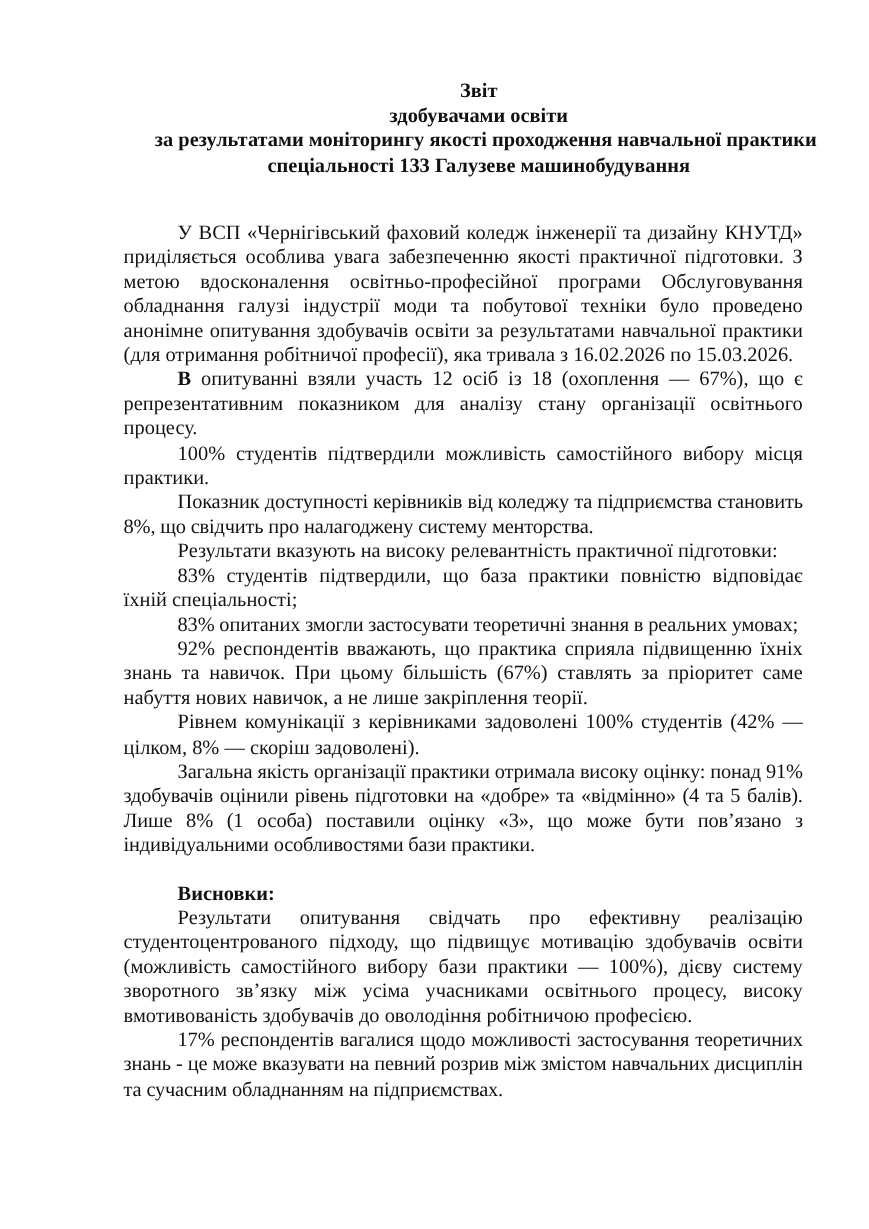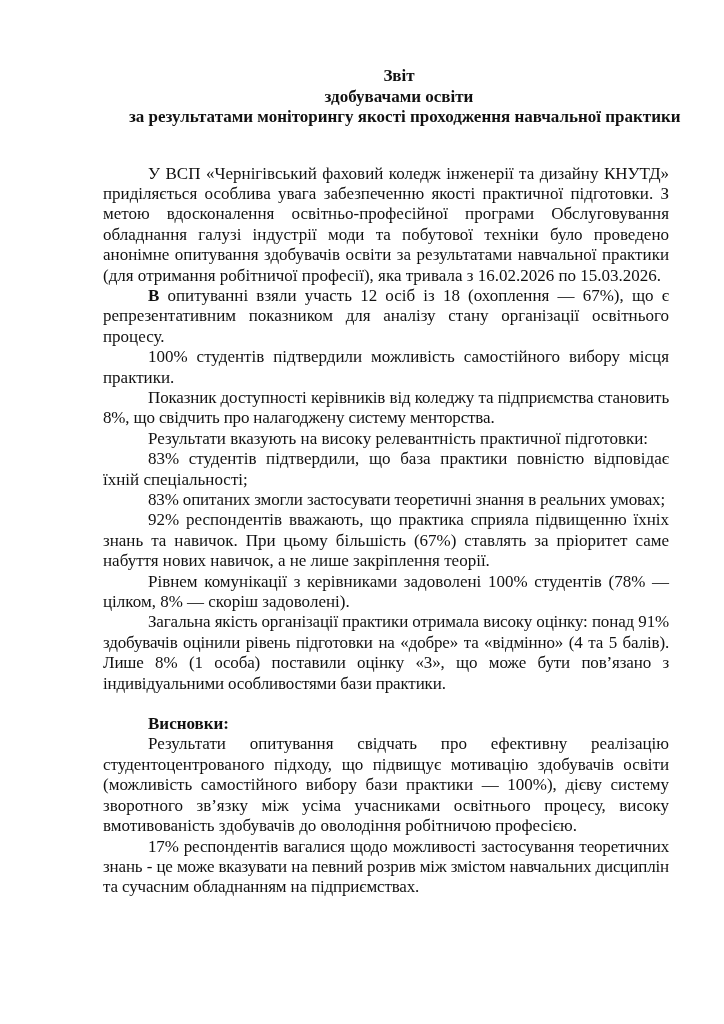--- a/index.html
+++ b/index.html
@@ -53,32 +53,33 @@
   </style>
 </head>
 <body>
 
 <div class="page">
 
   <div class="title-block">
     <div>Звіт</div>
     <div>здобувачами освіти</div>
     <div>за результатами моніторингу якості проходження навчальної практики</div>
+    <div>спеціальності 133 Галузеве машинобудування</div>
   </div>
 
   <div class="body-text">
     <p class="p">У ВСП «Чернігівський фаховий коледж інженерії та дизайну КНУТД» приділяється особлива увага забезпеченню якості практичної підготовки. З метою вдосконалення освітньо-професійної програми Обслуговування обладнання галузі індустрії моди та побутової техніки було проведено анонімне опитування здобувачів освіти за результатами навчальної практики (для отримання робітничої професії), яка тривала з 16.02.2026 по 15.03.2026.</p>
     <p class="p"><b>В</b><span> опитуванні взяли участь 12 осіб із 18 (охоплення — 67%), що є репрезентативним показником для аналізу стану організації освітнього процесу.</span></p>
     <p class="p">100% студентів підтвердили можливість самостійного вибору місця практики.</p>
     <p class="p tight">Показник доступності керівників від коледжу та підприємства становить 8%, що свідчить про налагоджену систему менторства.</p>
     <p class="p">Результати вказують на високу релевантність практичної підготовки:</p>
     <p class="p">83% студентів підтвердили, що база практики повністю відповідає їхній спеціальності;</p>
     <p class="p tight">83% опитаних змогли застосувати теоретичні знання в реальних умовах;</p>
     <p class="p">92% респондентів вважають, що практика сприяла підвищенню їхніх знань та навичок. При цьому більшість (67%) ставлять за пріоритет саме набуття нових навичок, а не лише закріплення теорії.</p>
-    <p class="p">Рівнем комунікації з керівниками задоволені 100% студентів (78% — цілком, 8% — скоріш задоволені).</p>
+    <p class="p">Рівнем комунікації з керівниками задоволені 100% студентів (42% — цілком, 8% — скоріш задоволені).</p>
     <p class="p tight">Загальна якість організації практики отримала високу оцінку: понад 91% здобувачів оцінили рівень підготовки на «добре» та «відмінно» (4 та 5 балів). Лише 8% (1 особа) поставили оцінку «3», що може бути пов’язано з індивідуальними особливостями бази практики.</p>
 
     <div class="gap"></div>
 
     <p class="heading">Висновки:</p>
     <p class="p">Результати опитування свідчать про ефективну реалізацію студентоцентрованого підходу, що підвищує мотивацію здобувачів освіти (можливість самостійного вибору бази практики — 100%), дієву систему зворотного зв’язку між усіма учасниками освітнього процесу, високу вмотивованість здобувачів до оволодіння робітничою професією.</p>
     <p class="p tight">17% респондентів вагалися щодо можливості застосування теоретичних знань - це може вказувати на певний розрив між змістом навчальних дисциплін та сучасним обладнанням на підприємствах.</p>
   </div>
 
 </div>

